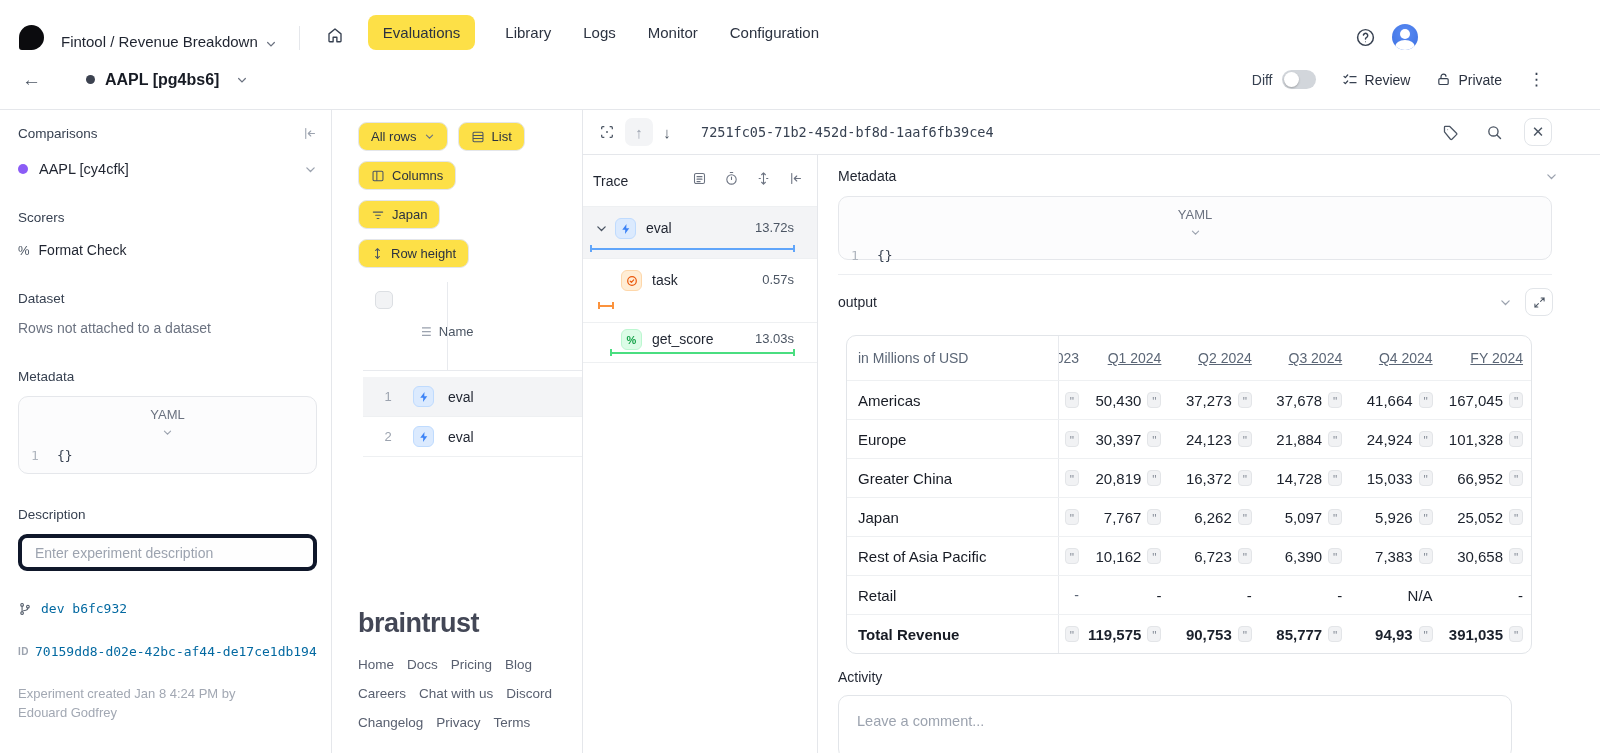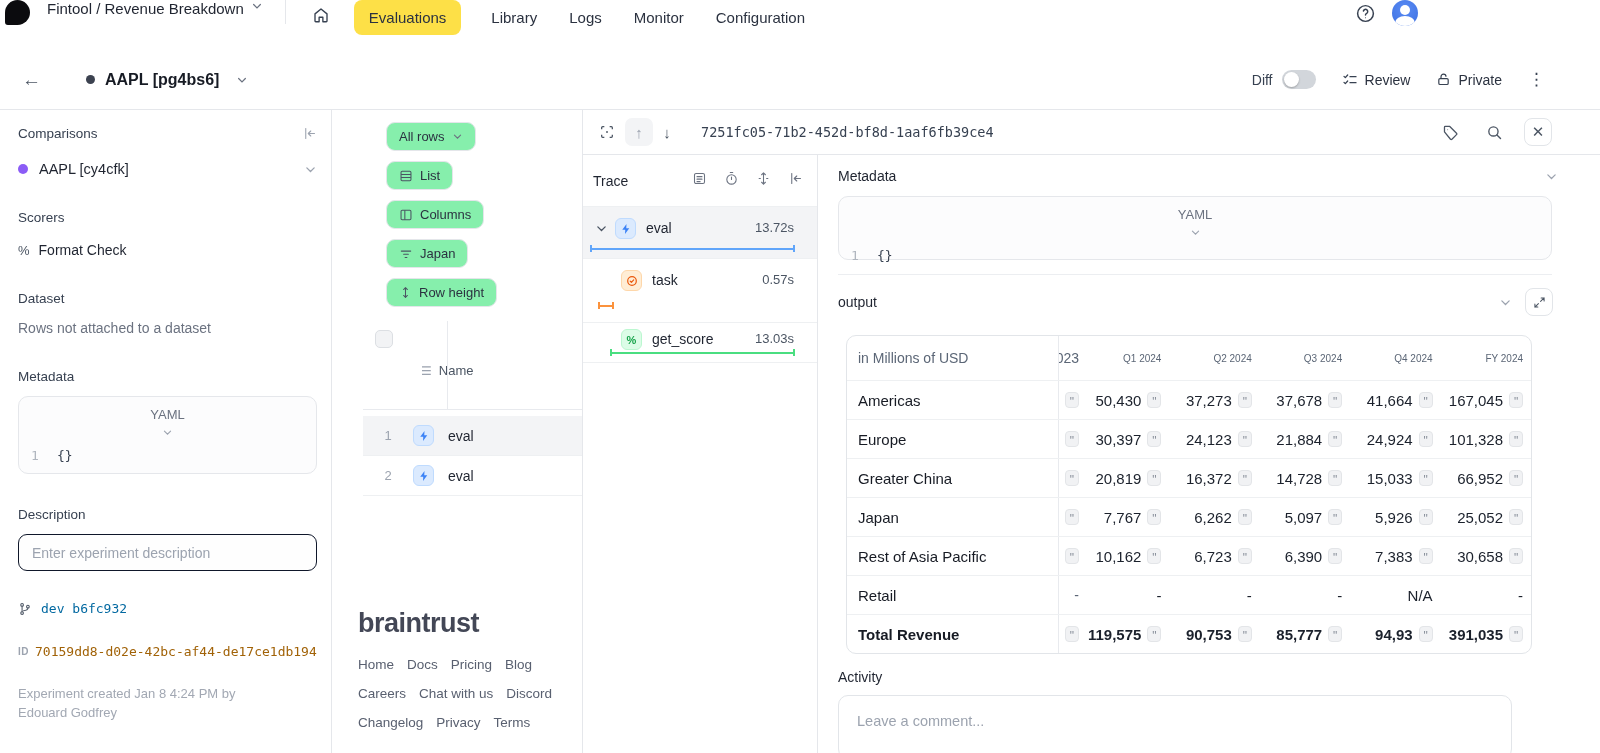--- a/index.html
+++ b/index.html
@@ -2,21 +2,21 @@
 <html><head>
 <meta charset="utf-8">
 <style>
   * { margin:0; padding:0; box-sizing:border-box; }
   html,body { width:1600px; height:753px; overflow:hidden; background:#fff;
     font-family:"Liberation Sans", sans-serif; color:#1f2430; }
   .mono { font-family:"DejaVu Sans Mono", monospace; }
 
   
   .topnav { position:absolute; left:0; top:0; width:1468px; height:50px;
-    display:flex; align-items:flex-start; padding:0 50px 0 5px; background:#fff; }
+    display:flex; align-items:flex-end; padding:0 50px 0 19px; background:#fff; }
   .logo-blob { width:25px; height:25px; background:#0b0b0e;
     border-radius:13px 13px 13px 3px; flex:none; }
   .breadcrumb { margin-left:17px; font-size:15px; font-weight:500; color:#1f2430; }
   .bc-chev { margin-left:7px; color:#6b7280; display:inline-flex; }
   .nav-divider { width:1px; height:24px; background:#e5e7eb; margin:0 20px 0 22px; }
   .home-btn { width:30px; height:30px; display:flex; align-items:center;
     justify-content:center; color:#374151; border-radius:7px; }
   .nav-tabs { display:flex; align-items:center; gap:28px; margin-left:18px; }
   .nav-tab { font-size:15px; color:#2b3240; cursor:pointer; padding:9px 2px; border-radius:8px; }
   .nav-tab.active { background:#fde047; padding:9px 15px; font-weight:400; }
@@ -60,39 +60,39 @@
   .scorer-row { display:flex; align-items:center; gap:9px; margin-top:17px;
     font-size:14px; color:#1f2430; }
   .pct { color:#4b5563; font-size:13px; }
   .muted-note { margin-top:14px; font-size:14px; color:#6b7280; }
   .yaml-box { margin-top:12px; border:1px solid #e5e7eb; border-radius:10px;
     background:#fcfcfd; padding:10px 12px; }
   .yaml-head { font-size:13px; color:#6b7280; display:flex; align-items:center; gap:5px;flex-direction:column; }
   .yaml-line { margin-top:10px; font-size:13px; display:flex; }
   .yaml-no { color:#b0b6bf; width:26px; }
   .yaml-val { color:#374151; }
-  .desc-input { margin-top:12px; width:100%; height:37px; border:1px solid #0f172a;
+  .desc-input { margin-top:12px; width:100%; height:37px; border:4px solid #0f172a;
     border-radius:9px; background:#fefefe; padding:0 13px; font-size:14px;
     font-family:"Liberation Sans", sans-serif; color:#1f2430; outline:none; }
   .desc-input::placeholder { color:#9ca3af; }
   .branch-row { margin-top:30px; display:flex; align-items:center; gap:9px;
     font-size:13px; color:#0369a1; }
   .id-row { margin-top:28px; display:flex; align-items:center; gap:6px; }
   .id-label { font-size:10px; font-weight:600; color:#9ca3af; letter-spacing:.5px; }
-  .id-val { font-size:13px; color:#a16207; }
+  .id-val { font-size:13px; color:#0369a1; }
   .created-note { margin-top:26px; font-size:13px; color:#a2a8b3; line-height:1.45;
     max-width:270px; }
 
   
   .rows-panel { position:absolute; left:332px; top:110px; width:251px; height:643px;
     border-right:1px solid #e5e7eb; background:#fff; padding-top:12px; }
   .pillbar { display:flex; flex-wrap:wrap; gap:10px; padding:0 12px 0 26px; width:225px; }
   .pill { display:inline-flex; align-items:center; gap:7px; height:29px; padding:0 12px;
     border:1px solid #e4e6ea; border-radius:9px; font-size:13px; color:#2b3240;
-    background:#86efac; white-space:nowrap;margin-left:28px; }
+    background:#fde047; white-space:nowrap; }
   .pill svg { color:#4b5563; }
   .grid-head { margin:14px 0 0 31px; height:89px; border-bottom:1px solid #e8eaee;
     position:relative; display:flex; }
   .gh-check { width:18px; height:18px; border:1px solid #dcdfe3; border-radius:5px;
     background:#f2f3f5; margin:9px 0 0 12px; }
   .gh-divider { position:absolute; left:84px; top:0; bottom:0; width:1px; background:#e8eaee; }
   .gh-name { margin:11px 0 0 28px; display:flex; align-items:center; gap:7px;
     font-size:13px; color:#4b5563; font-weight:500; }
   .gh-grip { color:#9ca3af; font-size:12px; letter-spacing:0; }
   .rows-list { margin-left:31px; margin-top:6px; }
@@ -171,21 +171,21 @@
     border-radius:10px; overflow:hidden; background:#fff; }
   .otr { display:flex; align-items:stretch; height:39px; border-top:1px solid #eef0f2; }
   .otr.head { height:44px; border-top:none; }
   .olabel { width:212px; flex:none; display:flex; align-items:center; padding:0 11px;
     font-size:15px; font-weight:500; color:#171b24; border-right:1px solid #e8eaee; }
   .otr.head .olabel { font-size:14px; font-weight:500; color:#5b6676; border-right:1px solid #e8eaee; }
   .ocut { width:20px; flex:none; display:flex; align-items:center; justify-content:flex-end;
     overflow:hidden; font-size:14px; color:#5b6676; }
   .ocell { flex:1; display:flex; align-items:center; justify-content:flex-end;
     padding-right:8px; font-size:15px; color:#1b212c; }
-  .otr.head .ocell { font-size:10px; font-weight:500; color:#5b6676; }
+  .otr.head .ocell { font-size:14px; font-weight:500; color:#5b6676;text-decoration:underline; }
   .otr.boldrow .olabel, .otr.boldrow .ocell, .otr.boldrow .ocut { font-weight:700; }
   .qchip { width:14px; height:16px; margin-left:6px; flex:none; border:1px solid #e3e5e8;
     border-radius:4px; background:#f1f2f4; color:#878e99; font-size:12px; line-height:19px;
     text-align:center; font-weight:400; }
   .ocut .qchip { margin-left:0; }
 
   .activity-head { margin-top:12px; display:flex; align-items:center; height:22px; }
   .comment-box { margin-top:7px; width:674px; height:64px; border:1px solid #e2e5e9;
     border-radius:10px; background:#fff; padding:17px 18px; font-size:14.5px;
     font-family:"Liberation Sans", sans-serif; color:#1f2430; resize:none; outline:none; }

